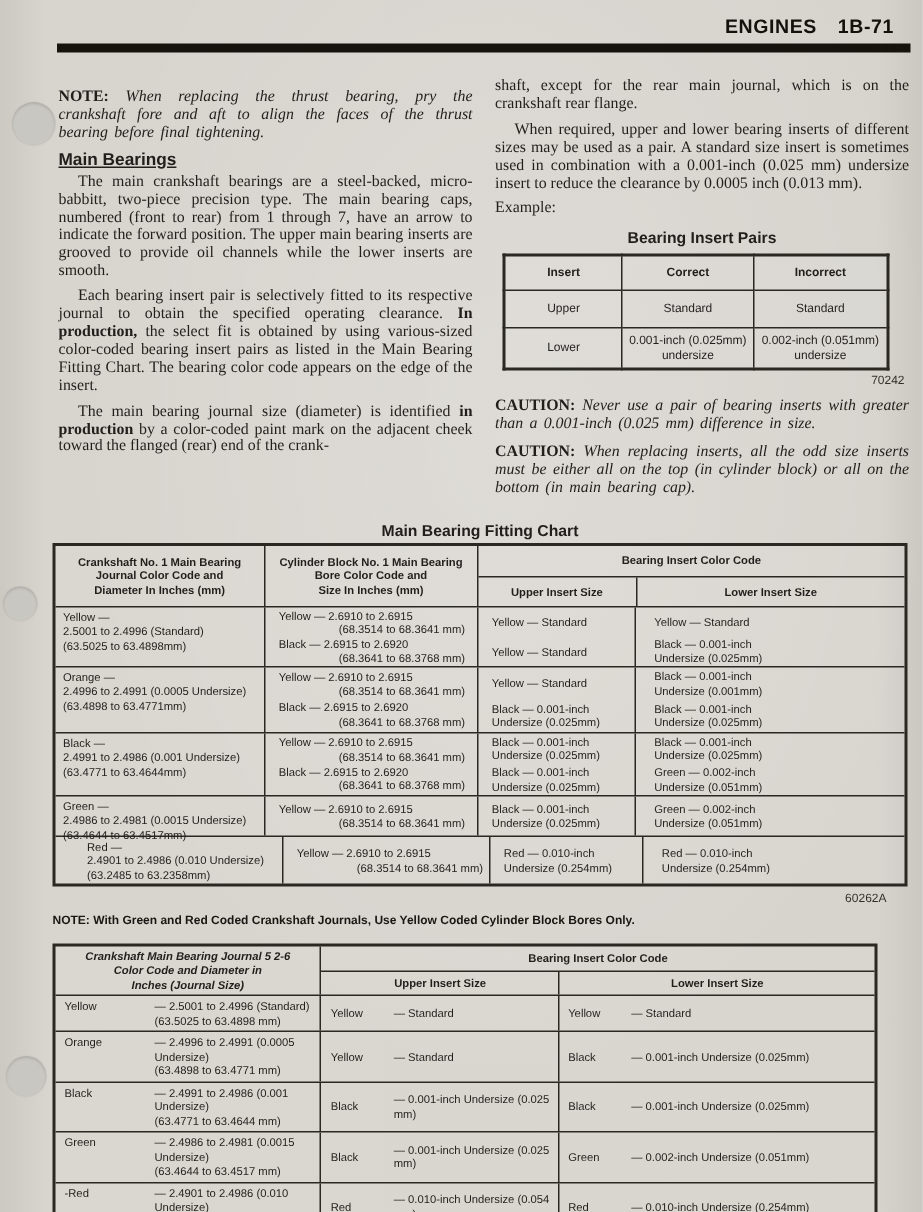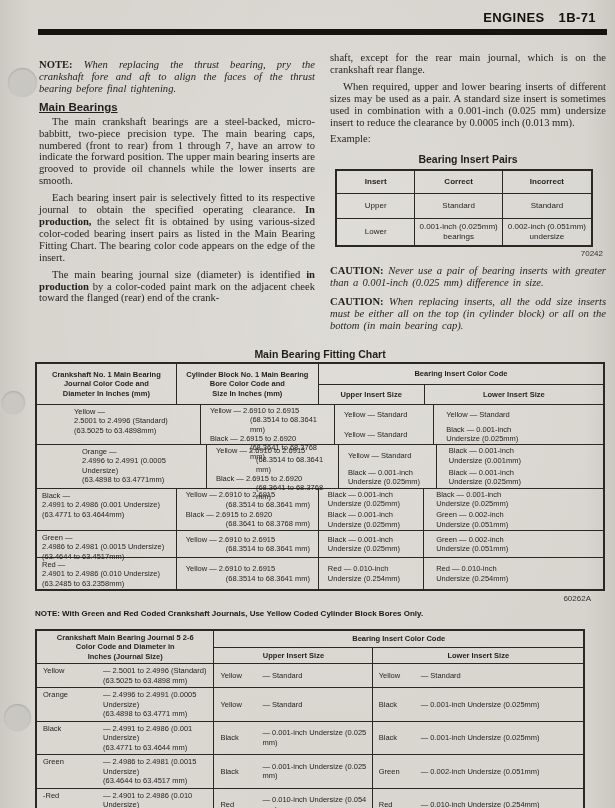--- a/index.html
+++ b/index.html
@@ -62,30 +62,30 @@
   .mrow{display:flex;border-bottom:1px solid #2a2823;box-sizing:border-box;}
   .mrow:last-child{border-bottom:none;}
   .mc{box-sizing:border-box;}
   .mc1{width:24.7%;border-right:1px solid #2a2823;padding:2px 2px 2px 5px;white-space:pre-line;}
   .mc2{width:25.1%;border-right:1px solid #2a2823;display:flex;flex-direction:column;padding:1px 0 1px 9px;}
   .mc3{width:18.6%;border-right:1px solid #2a2823;display:flex;flex-direction:column;padding-left:9px;}
   .mc4{width:31.6%;display:flex;flex-direction:column;padding-left:12px;}
   .sub{flex:1;display:flex;flex-direction:column;justify-content:center;}
   .sub .pre{white-space:pre-line;}
   .bore2{display:block;margin-left:40px;}
-  .r0{height:40px;padding-left:32px;}.r1{height:44px;padding-left:40px;}.r2{height:42px;}.r3{height:27px;}.r4{height:31px;}
+  .r0{height:40px;}.r1{height:44px;}.r2{height:42px;}.r3{height:27px;}.r4{height:31px;padding-left:16px;}
   .mfig{margin:3px 14px 0 0;}
   .mnote{font:bold 8px "Liberation Sans","DejaVu Sans",sans-serif;margin-top:6px;color:#191713;}
 
   
   .jwrap{position:absolute;left:35px;top:629px;width:550px;}
   .jtable{border:2px solid #2a2823;font:7.5px/9.5px "Liberation Sans","DejaVu Sans",sans-serif;background:rgba(255,255,255,0.06);}
   .jhead{display:flex;border-bottom:1px solid #2a2823;height:32px;}
   .jh1{width:32.5%;border-right:1px solid #2a2823;display:flex;align-items:center;justify-content:center;
-    text-align:center;font-weight:bold;white-space:pre-line;box-sizing:border-box;padding:4px;}
+    text-align:center;font-weight:bold;white-space:pre-line;box-sizing:border-box;padding:4px;font-style:italic;}
   .jh23{width:67.5%;display:flex;flex-direction:column;}
   .jh23top{border-bottom:1px solid #2a2823;flex:1;display:flex;align-items:center;justify-content:center;font-weight:bold;}
   .jh23bot{display:flex;flex:1;}
   .jh2{width:43%;border-right:1px solid #2a2823;display:flex;align-items:center;justify-content:center;font-weight:bold;}
   .jh3{width:57%;display:flex;align-items:center;justify-content:center;font-weight:bold;}
   .jrow{display:flex;border-bottom:1px solid #2a2823;min-height:21px;box-sizing:border-box;}
   .jrow:last-child{border-bottom:none;}
   .jc{box-sizing:border-box;display:flex;}
   .jc1{width:32.5%;border-right:1px solid #2a2823;padding:2px 0 2px 6px;}
   .jc2{width:29%;border-right:1px solid #2a2823;align-items:center;padding-left:6px;}
@@ -133,21 +133,21 @@
           <th style="width:90px">Incorrect</th>
         </tr>
         <tr>
           <td>Upper</td>
           <td>Standard</td>
           <td>Standard</td>
         </tr>
         <tr>
           <td>Lower</td>
           <td>0.001-inch (0.025mm)
-bearings</td>
+undersize</td>
           <td>0.002-inch (0.051mm)
 undersize</td>
         </tr>
       </tbody>
         </table>
       <div class="fig bip-fig">70242</div>
 
       <p class="caution-p"><b>CAUTION:</b><span> Never use a pair of bearing inserts with greater than a 0.001-inch (0.025 mm) difference in size.</span></p>
       <p class="caution-p"><b>CAUTION:</b><span> When replacing inserts, all the odd size inserts must be either all on the top (in cylinder block) or all on the bottom (in main bearing cap).</span></p>
     </div>

